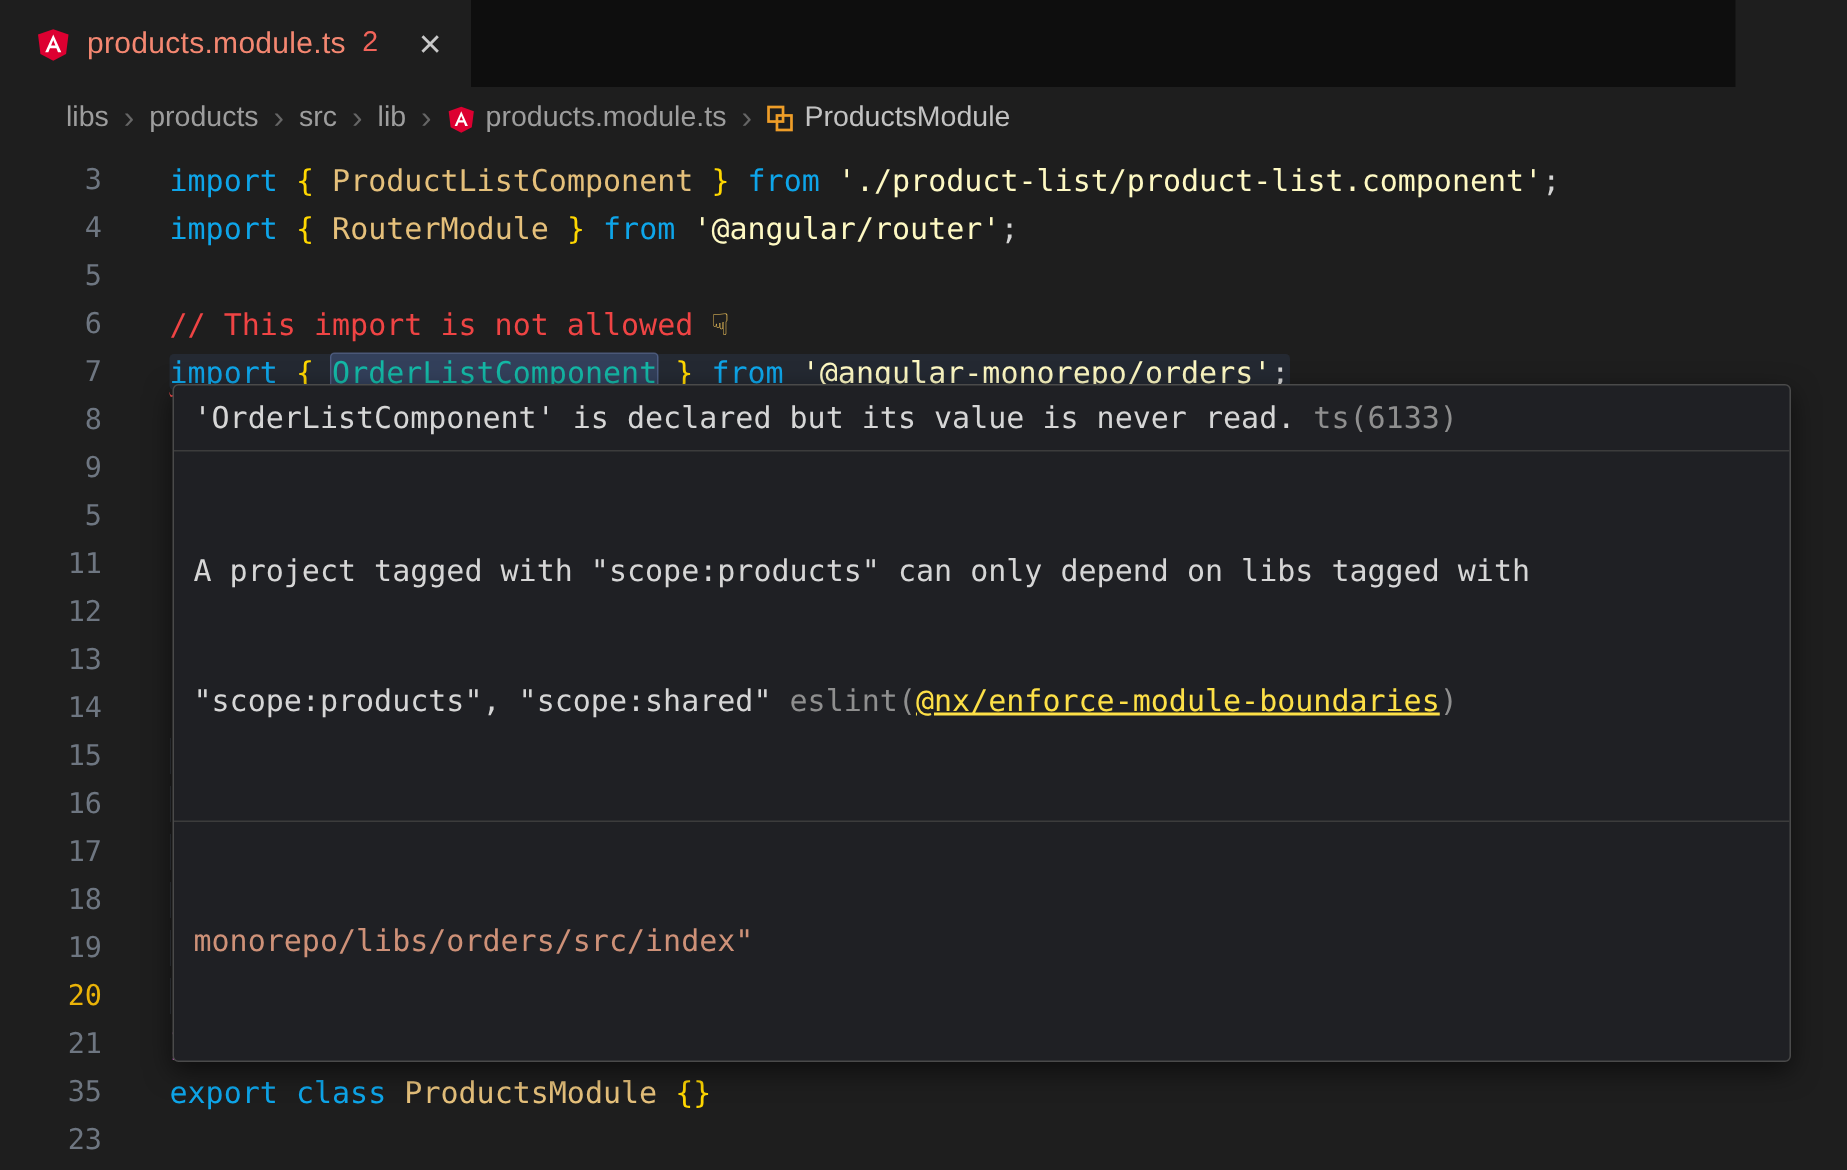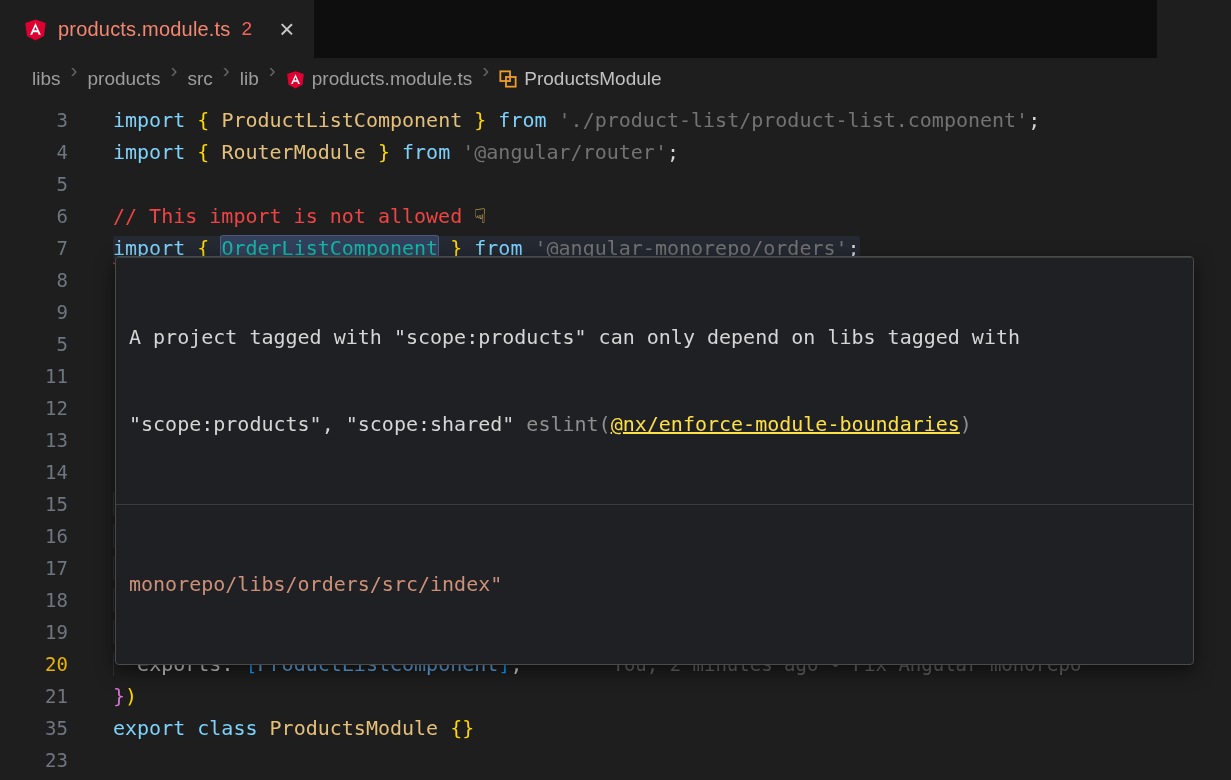--- a/index.html
+++ b/index.html
@@ -9,36 +9,36 @@
   
   .tabbar{height:58px;background:#0e0e0e;display:flex;align-items:stretch}
   .tab{display:flex;align-items:center;gap:11px;padding:0 20px 0 24px;background:#1e1e1e;cursor:pointer}
   .tab-icon{display:flex;align-items:center}
   .tab-label{font-size:20px;color:#f48771;letter-spacing:.2px;white-space:pre}
   .tab-count{font-size:19px;color:#f2645a}
   .tab-close{font-size:26px;color:#c8c8c8;margin-left:16px;line-height:1;cursor:pointer}
   .tabbar-rest{flex:1}
 
   
-  .breadcrumbs{height:42px;display:flex;padding-left:32px;background:#1e1e1e;font-size:19px;color:#9d9d9d;gap:10px}
+  .breadcrumbs{height:42px;display:flex;align-items:center;padding-left:44px;background:#1e1e1e;font-size:19px;color:#9d9d9d;gap:10px}
   .crumb{display:flex;align-items:center;gap:7px;cursor:pointer;white-space:pre}
   .crumb:last-child{color:#c2c2c2}
   .sep{color:#666;font-size:21px}
   .bc-icon{display:flex;align-items:center}
 
   
   .editor{position:relative;padding-top:4px;font-family:"DejaVu Sans Mono",monospace;font-size:20px;height:680px}
   .line{display:flex;height:32px;line-height:32px}
   .ln{width:68px;text-align:right;color:#6e7681;font-size:19px;flex:none;cursor:pointer;user-select:none}
   .line.active .ln{color:#eab308}
   .codeln{white-space:pre;padding-left:45px;flex:1}
-  .tk-k{color:#7dd3fc}
+  .tk-k{color:#0ea5e9}
   .tk-y{color:#e5c07b}
   .tk-u{color:#61afef}
-  .tk-s{color:#737373}
+  .tk-s{color:#fef9c3}
   .tk-c{color:#ef4444}
   .tk-p{color:#d4d4d4}
   .tk-b1{color:#ffd700}
   .tk-b2{color:#da70d6}
   .tk-b3{color:#179fff}
   .tk-dim{color:#14b8a6}
   .tk-ind{box-shadow:inset 1px 0 0 #2f3338}
   .tk-emoji{color:#f2c55c}
   .wavy{text-decoration:underline;text-decoration-style:wavy;text-decoration-color:#f14c4c;text-decoration-thickness:1px;text-underline-offset:5px}
   .occ{background:rgba(86,119,190,.30);box-shadow:0 0 0 1px rgba(130,160,230,.45);border-radius:2px}
@@ -176,20 +176,21 @@
           <span class="ln">35</span>
           <span class="codeln"><span class="tk-k">export class </span><span class="tk-y">ProductsModule</span><span class="tk-p"> </span><span class="tk-b1">{}</span></span>
         </div>
         <div class="line">
           <span class="ln">23</span>
           <span class="codeln"></span>
         </div>
       </div>
 
     <div class="hover">
+      <div class="hsec"><span>'OrderListComponent' is declared but its value is never read.</span> <span class="dimtext">ts(6133)</span></div>
       <div class="hr"></div>
       <div class="hsec">
         <div>A project tagged with "scope:products" can only depend on libs tagged with</div>
         <div><span>"scope:products", "scope:shared"</span><span class="dimtext"> eslint(</span><a class="hlink">@nx/enforce-module-boundaries</a><span class="dimtext">)</span></div>
       </div>
       <div class="hr"></div>
       <div class="hsec">
         <div><span class="strhover">monorepo/libs/orders/src/index"</span></div>
       </div>
 

